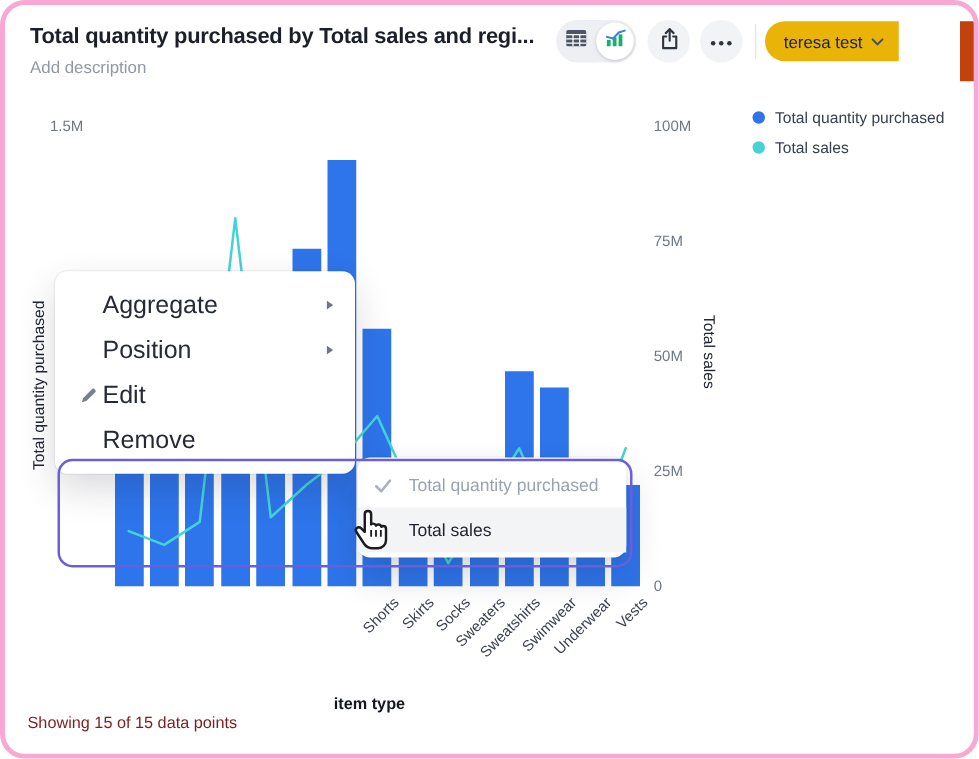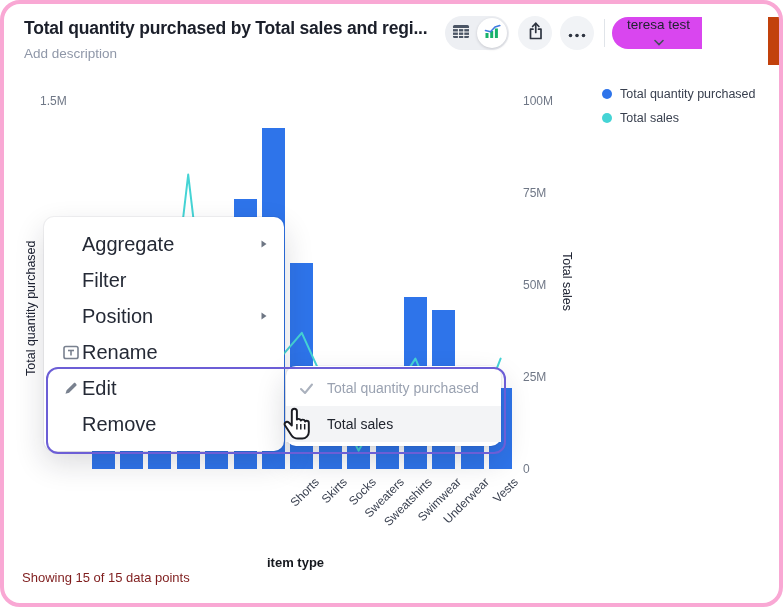--- a/index.html
+++ b/index.html
@@ -10,21 +10,21 @@
   
   .title{left:20px;top:14px;font-size:17.5px;font-weight:700;color:#1b1f2a;letter-spacing:-.2px;width:420px;white-space:nowrap;overflow:hidden;}
   .desc{left:20px;top:42px;font-size:13.5px;color:#8f97a8;}
 
   
   .toggle{left:441px;top:12px;width:64px;height:34px;background:#edeff3;border-radius:17px;}
   .toggle-seg{position:absolute;top:0;width:32px;height:34px;display:flex;align-items:center;justify-content:center;}
   .toggle-circle{position:absolute;top:2px;right:2px;width:30px;height:30px;border-radius:50%;background:#fff;box-shadow:0 1px 3px rgba(25,30,45,.18);display:flex;align-items:center;justify-content:center;}
   .circle-btn{top:12px;width:34px;height:34px;border-radius:50%;background:#f1f3f6;display:flex;align-items:center;justify-content:center;}
   .tb-divider{left:600px;top:15px;width:1px;height:28px;background:#e0e4e9;}
-  .owner-pill{left:608px;top:13px;height:32px;background:#d946ef;border-radius:16px 0 0 16px;display:flex;align-items:center;gap:7px;padding:0 12px 0 15px;font-size:13.5px;color:#20242f;flex-direction:column;}
+  .owner-pill{left:608px;top:13px;height:32px;background:#eab308;border-radius:16px 0 0 16px;display:flex;align-items:center;gap:7px;padding:0 12px 0 15px;font-size:13.5px;color:#20242f;}
   .pin-btn{left:716px;top:13px;height:48px;width:52px;background:#c2410c;border-radius:0 16px 16px 0;color:#fff;font-size:13.5px;display:flex;align-items:center;justify-content:center;margin-left:48px;}
 
   
   .legend{left:598px;top:83px;display:flex;flex-direction:column;gap:10px;}
   .legend-item{display:flex;align-items:center;gap:8px;font-size:12.5px;color:#39404f;}
   .legend-dot{width:10px;height:10px;border-radius:50%;}
 
   
   .ltick{left:36px;top:90px;font-size:12px;color:#6f7786;}
   .l-axis-title{left:20px;top:216px;height:176px;writing-mode:vertical-rl;transform:rotate(180deg);font-size:12.5px;color:#202534;font-weight:500;text-align:center;}
@@ -181,40 +181,26 @@
         <span class="mi-icon"></span>
         <span class="mi-label">Aggregate</span>
         <span class="mi-chevron">
           <svg width="13" height="14" viewBox="0 0 13 14">
             <polygon points="4.5,3.5 9.5,7 4.5,10.5" fill="#6e7684"></polygon>
           </svg>
         </span>
       </div>
       <div class="menu-row">
         <span class="mi-icon"></span>
-        <span class="mi-label">Filter</span>
-      </div>
-      <div class="menu-row">
-        <span class="mi-icon"></span>
         <span class="mi-label">Position</span>
         <span class="mi-chevron">
           <svg width="13" height="14" viewBox="0 0 13 14">
             <polygon points="4.5,3.5 9.5,7 4.5,10.5" fill="#6e7684"></polygon>
           </svg>
         </span>
-      </div>
-      <div class="menu-row">
-        <span class="mi-icon">
-          <svg width="18" height="17" viewBox="0 0 18 17" fill="none" stroke="#79818f" stroke-width="1.6">
-            <rect x="2" y="2.5" width="14" height="12" rx="1.8"></rect>
-            <line x1="6" y1="6.5" x2="12" y2="6.5"></line>
-            <line x1="9" y1="6.5" x2="9" y2="11.5"></line>
-          </svg>
-        </span>
-        <span class="mi-label">Rename</span>
       </div>
       <div class="menu-row">
         <span class="mi-icon">
           <svg width="16" height="16" viewBox="0 0 16 16">
             <path d="M2.5 13.8 L3.6 10.3 L10.7 3.2 C11.2 2.7 12 2.7 12.5 3.2 L13.2 3.9 C13.7 4.4 13.7 5.2 13.2 5.7 L6.1 12.8 Z" fill="#79818f"></path>
           </svg>
         </span>
         <span class="mi-label">Edit</span>
       </div>
       <div class="menu-row">

